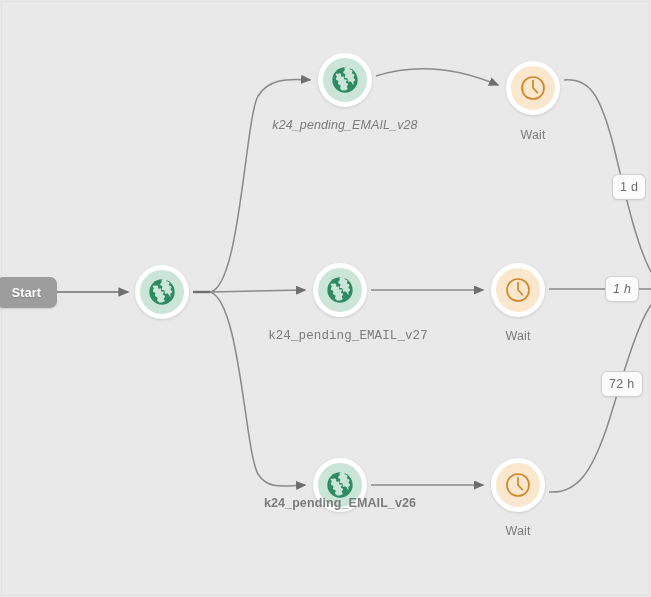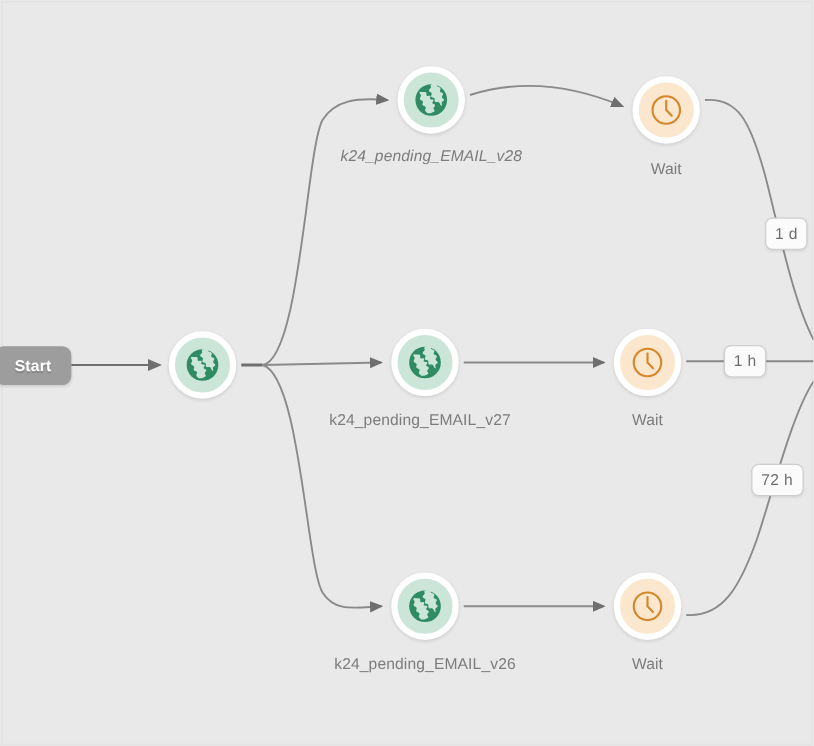--- a/index.html
+++ b/index.html
@@ -163,32 +163,32 @@
 
   <div class="node email" style="left:313px; top:263px;">
     <span>
       <svg width="30" height="30" viewBox="0 0 32 32">
         <circle cx="16" cy="16" r="13.5" fill="#2e8b63"></circle>
         <path fill="#cbe5d8" d="M7 9c2 .6 3.4-.4 4.6.6.9.8-.3 2 .6 2.7.9.7 2.4-.5 3 .5.5.8-.8 1.7-.2 2.4.7.8 2.6-.2 3 .9.3.9-1.3 1.5-1 2.5.3 1 2 .7 2.3 1.8.2 1-1.4 1.5-1.4 2.6 0 1 1.2 1.5 1 2.5-1.6 1.3-3.8 2-6.2 1.7-.4-1-1.8-1.2-2-2.3-.2-1 1-1.8.6-2.8-.4-1-2.1-.8-2.7-1.8-.5-1 .7-2.1.2-3.1-.5-1-2.2-.9-2.5-2-.3-1.2 1-1.9.9-3.1-.1-1-1.3-1.6-1.2-2.6C5.5 10 6.2 9.4 7 9z"></path>
         <path fill="#cbe5d8" d="M21 4.2c.9.8 2.3.5 2.9 1.6.5 1-.9 2-.4 3 .5 1 2.3.8 2.6 1.9.3 1-1.2 1.8-1 2.9.2 1 1.9 1.3 1.8 2.4-.1 1-1.6 1.2-2 2.2-.4 1 .7 2.1.1 3-1.6-.6-1.4-2.6-2.6-3.3-1-.6-2.3.4-3.2-.4-.8-.8.2-2.2-.5-3.1-.7-.9-2.3-.2-2.8-1.2-.5-1 .8-2 .5-3-.4-1.1-2.2-1-2.4-2.2-.2-1.1 1.4-1.6 1.7-2.7.2-.9-.6-1.8-.1-2.6 1.9-.5 3.9-.5 5.4-.5z"></path>
       </svg>
     </span>
   </div>
-  <div class="node-label" style="left:236px; top:329px; width:200px;">k24_pending_EMAIL_v27</div>
+  <div class="node-label" style="left:248px; top:329px; width:200px;font-family:Liberation Mono, monospace;">k24_pending_EMAIL_v27</div>
 
   <div class="node email" style="left:313px; top:458px;">
     <span>
       <svg width="30" height="30" viewBox="0 0 32 32">
         <circle cx="16" cy="16" r="13.5" fill="#2e8b63"></circle>
         <path fill="#cbe5d8" d="M7 9c2 .6 3.4-.4 4.6.6.9.8-.3 2 .6 2.7.9.7 2.4-.5 3 .5.5.8-.8 1.7-.2 2.4.7.8 2.6-.2 3 .9.3.9-1.3 1.5-1 2.5.3 1 2 .7 2.3 1.8.2 1-1.4 1.5-1.4 2.6 0 1 1.2 1.5 1 2.5-1.6 1.3-3.8 2-6.2 1.7-.4-1-1.8-1.2-2-2.3-.2-1 1-1.8.6-2.8-.4-1-2.1-.8-2.7-1.8-.5-1 .7-2.1.2-3.1-.5-1-2.2-.9-2.5-2-.3-1.2 1-1.9.9-3.1-.1-1-1.3-1.6-1.2-2.6C5.5 10 6.2 9.4 7 9z"></path>
         <path fill="#cbe5d8" d="M21 4.2c.9.8 2.3.5 2.9 1.6.5 1-.9 2-.4 3 .5 1 2.3.8 2.6 1.9.3 1-1.2 1.8-1 2.9.2 1 1.9 1.3 1.8 2.4-.1 1-1.6 1.2-2 2.2-.4 1 .7 2.1.1 3-1.6-.6-1.4-2.6-2.6-3.3-1-.6-2.3.4-3.2-.4-.8-.8.2-2.2-.5-3.1-.7-.9-2.3-.2-2.8-1.2-.5-1 .8-2 .5-3-.4-1.1-2.2-1-2.4-2.2-.2-1.1 1.4-1.6 1.7-2.7.2-.9-.6-1.8-.1-2.6 1.9-.5 3.9-.5 5.4-.5z"></path>
       </svg>
     </span>
   </div>
-  <div class="node-label" style="left:240px; top:524px; width:200px;">k24_pending_EMAIL_v26</div>
+  <div class="node-label" style="left:240px; top:496px; width:200px;font-weight:bold;">k24_pending_EMAIL_v26</div>
 
   <div class="node wait" style="left:506px; top:61px;">
     <span>
       <svg width="28" height="28" viewBox="0 0 28 28">
         <circle cx="14" cy="14" r="11" fill="none" stroke="#d4872a" stroke-width="1.7"></circle>
         <path d="M14 6.6 L14 14 L18.4 18.6" fill="none" stroke="#d4872a" stroke-width="1.7" stroke-linecap="round"></path>
       </svg>
     </span>
   </div>
   <div class="node-label" style="left:463px; top:128px; width:140px;">Wait</div>
@@ -210,21 +210,21 @@
         <path d="M14 6.6 L14 14 L18.4 18.6" fill="none" stroke="#d4872a" stroke-width="1.7" stroke-linecap="round"></path>
       </svg>
     </span>
   </div>
   <div class="node-label" style="left:448px; top:524px; width:140px;">Wait</div>
 
   <div class="edge-chip" style="left:612px; top:174px; min-width:26px;">
     <span>1 d</span>
   </div>
 
-  <div class="edge-chip" style="left:579px; top:276px; min-width:26px;">
+  <div class="edge-chip" style="left:605px; top:276px; min-width:26px;font-style:italic;">
     <span>1 h</span>
   </div>
 
   <div class="edge-chip" style="left:601px; top:371px; min-width:34px;">
     <span>72 h</span>
   </div>
 
 </div>
 
 </body></html>

